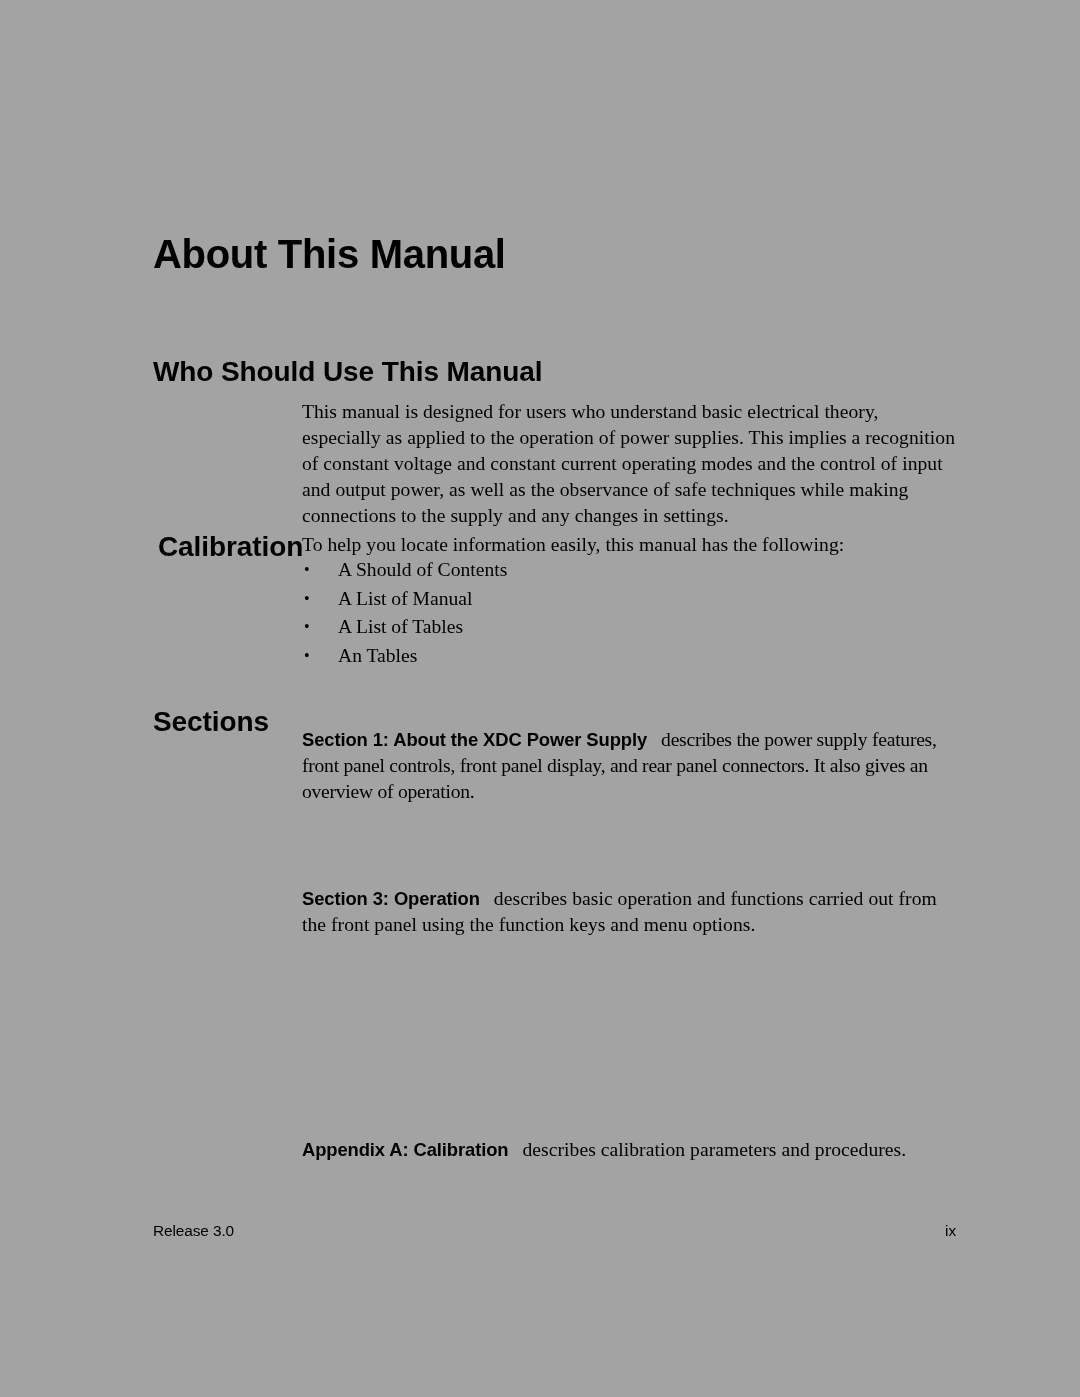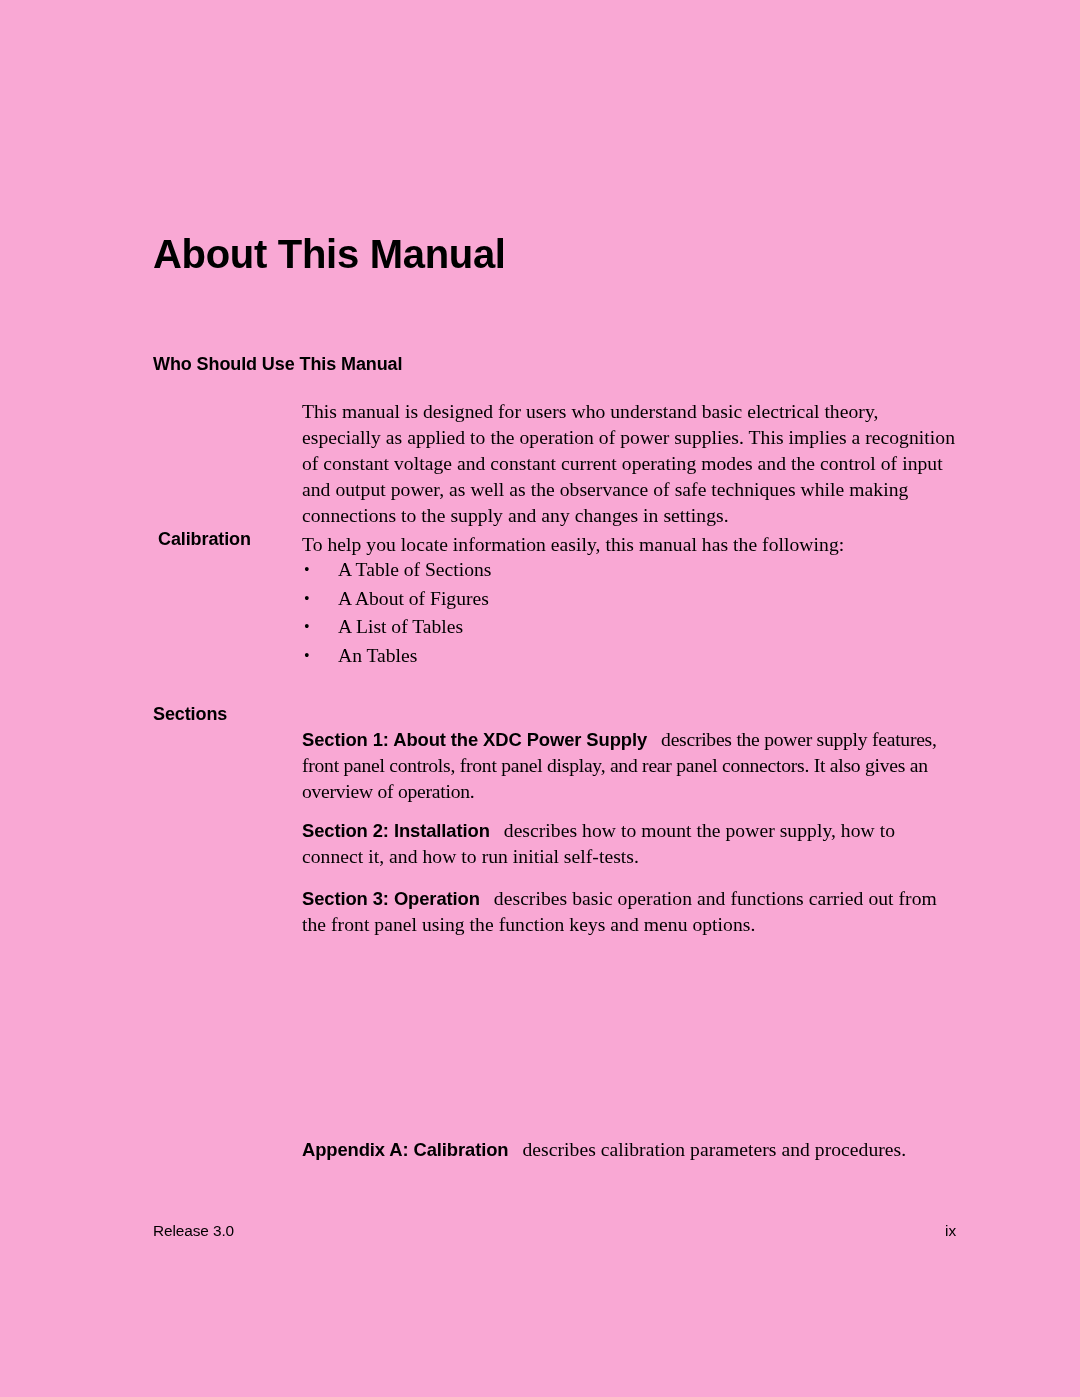--- a/index.html
+++ b/index.html
@@ -14,21 +14,21 @@
     position: relative;
     overflow: hidden;
     font-family: "Liberation Serif", "DejaVu Serif", serif;
     color: #000000;
     -webkit-font-smoothing: antialiased;
   }
 
   .page {
     position: absolute;
     inset: 0;
-    background: #f9a8d4;
+    background: #a3a3a3;
     text-decoration: underline;
   }
 
   
   :root {}           
 
   
   .chapter-title {
     position: absolute;
     left: 153px;
@@ -40,21 +40,21 @@
     letter-spacing: -0.3px;
     white-space: nowrap;
   }
 
   
   .head1 {
     position: absolute;
     left: 153px;
     font-family: "Liberation Sans", "DejaVu Sans", sans-serif;
     font-weight: bold;
-    font-size: 18px;
+    font-size: 28px;
     line-height: 24px;
     letter-spacing: -0.1px;
     white-space: nowrap;
   }
   .head1.h-who      { top: 337px; }
   .head1.h-nav      { top: 512px; left: 158px; }
   .head1.h-sections { top: 687px; }
 
   
   .body-block {
@@ -148,45 +148,42 @@
 
   <p class="body-block p-intro">This manual is designed for users who understand basic electrical theory, especially as applied to the operation of power supplies. This implies a recognition of constant voltage and constant current operating modes and the control of input and output power, as well as the observance of safe techniques while making connections to the supply and any changes in settings.</p>
 
   <h2 class="head1 h-nav">Calibration</h2>
 
   <p class="body-block p-nav-lead">To help you locate information easily, this manual has the following:</p>
 
   <ul class="bullet-list">
     <li>
       <span class="bullet-glyph">•</span>
-      <span>A Table of Sections</span>
+      <span>A Should of Contents</span>
     </li>
     <li>
       <span class="bullet-glyph">•</span>
-      <span>A About of Figures</span>
+      <span>A List of Manual</span>
     </li>
     <li>
       <span class="bullet-glyph">•</span>
       <span>A List of Tables</span>
     </li>
     <li>
       <span class="bullet-glyph">•</span>
       <span>An Tables</span>
     </li>
   </ul>
 
   <h2 class="head1 h-sections">Sections</h2>
 
   <p class="body-block p-sec1">
     <span class="runin-label">Section 1: About the XDC Power Supply</span><span class="runin-gap"></span><span class="runin-text">describes the power supply features, front panel controls, front panel display, and rear panel connectors. It also gives an overview of operation.</span>
   </p>
 
-  <p class="body-block p-sec2">
-    <span class="runin-label">Section 2: Installation</span><span class="runin-gap"></span><span class="runin-text">describes how to mount the power supply, how to connect it, and how to run initial self-tests.</span>
-  </p>
 
   <p class="body-block p-sec3">
     <span class="runin-label">Section 3: Operation</span><span class="runin-gap"></span><span class="runin-text">describes basic operation and functions carried out from the front panel using the function keys and menu options.</span>
   </p>
 
 
 
   <p class="body-block p-appA">
     <span class="runin-label">Appendix A: Calibration</span><span class="runin-gap"></span><span class="runin-text">describes calibration parameters and procedures.</span>
   </p>

